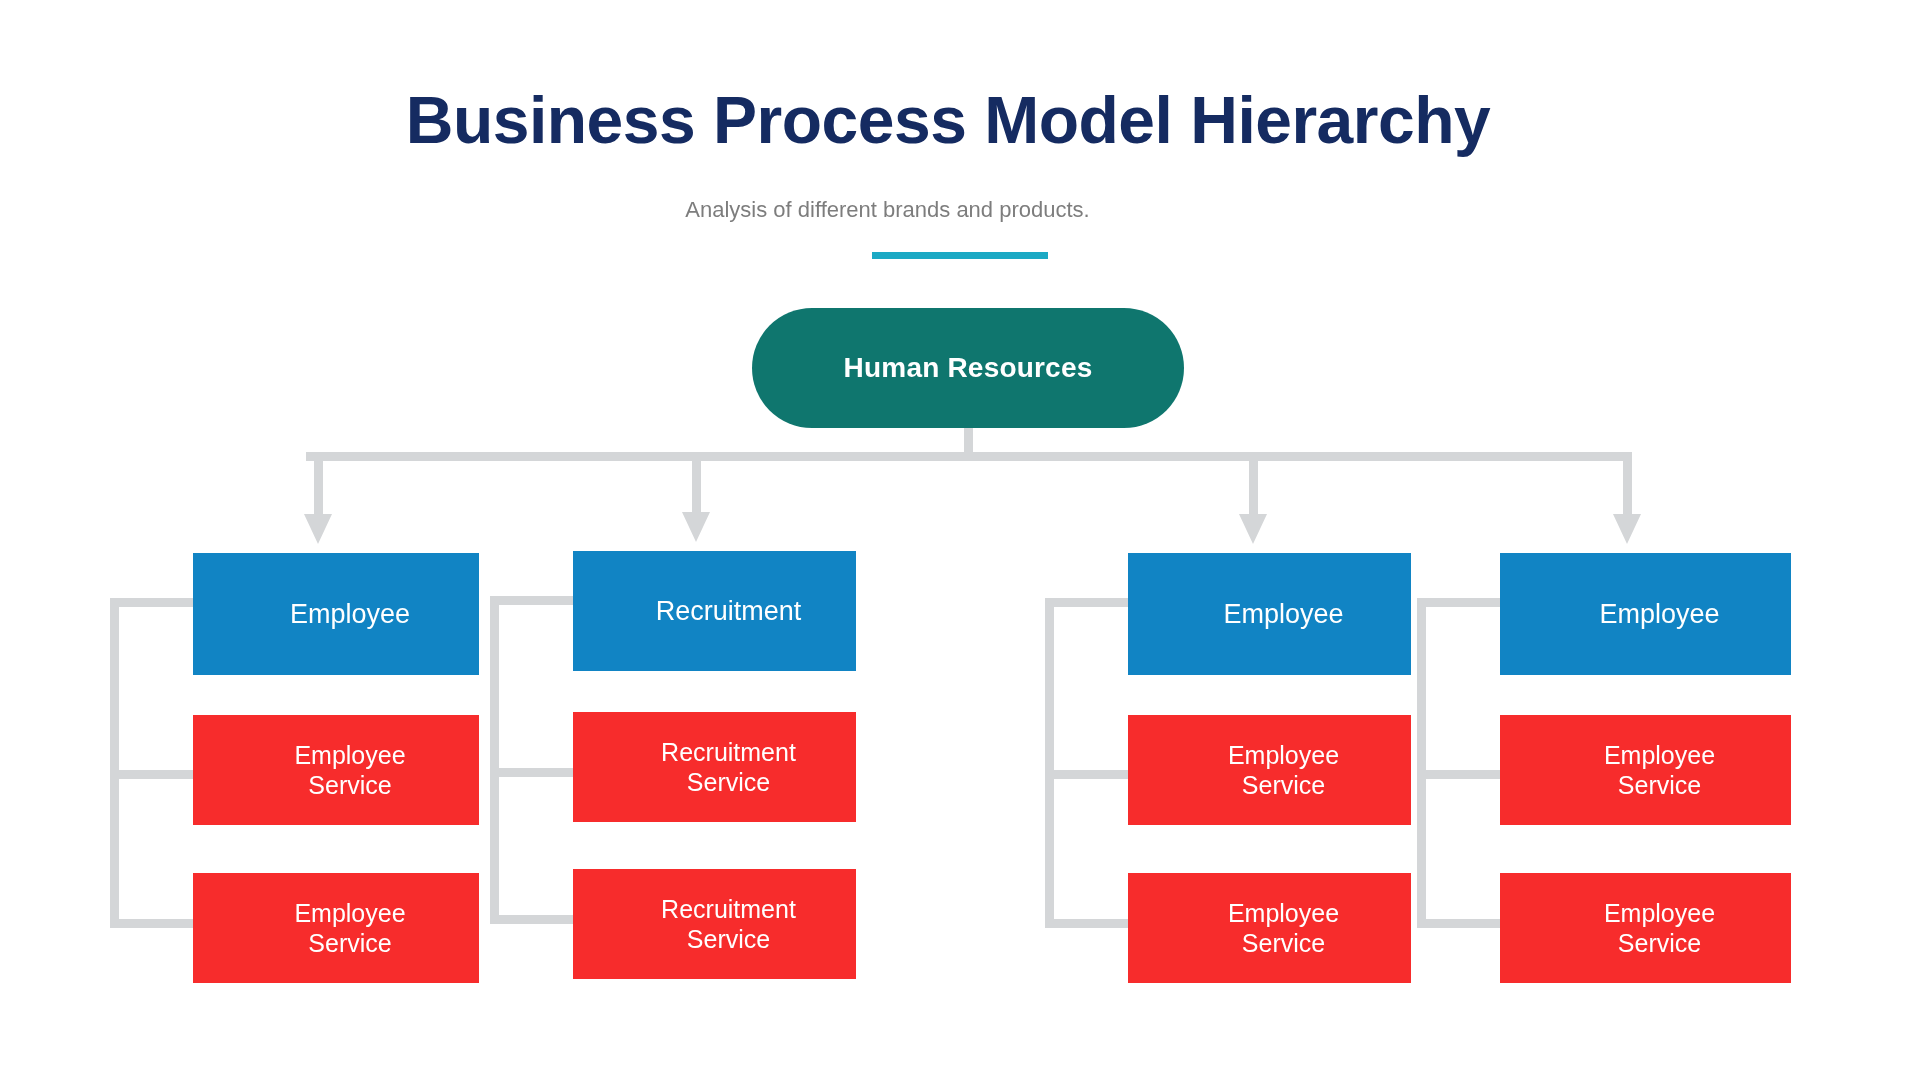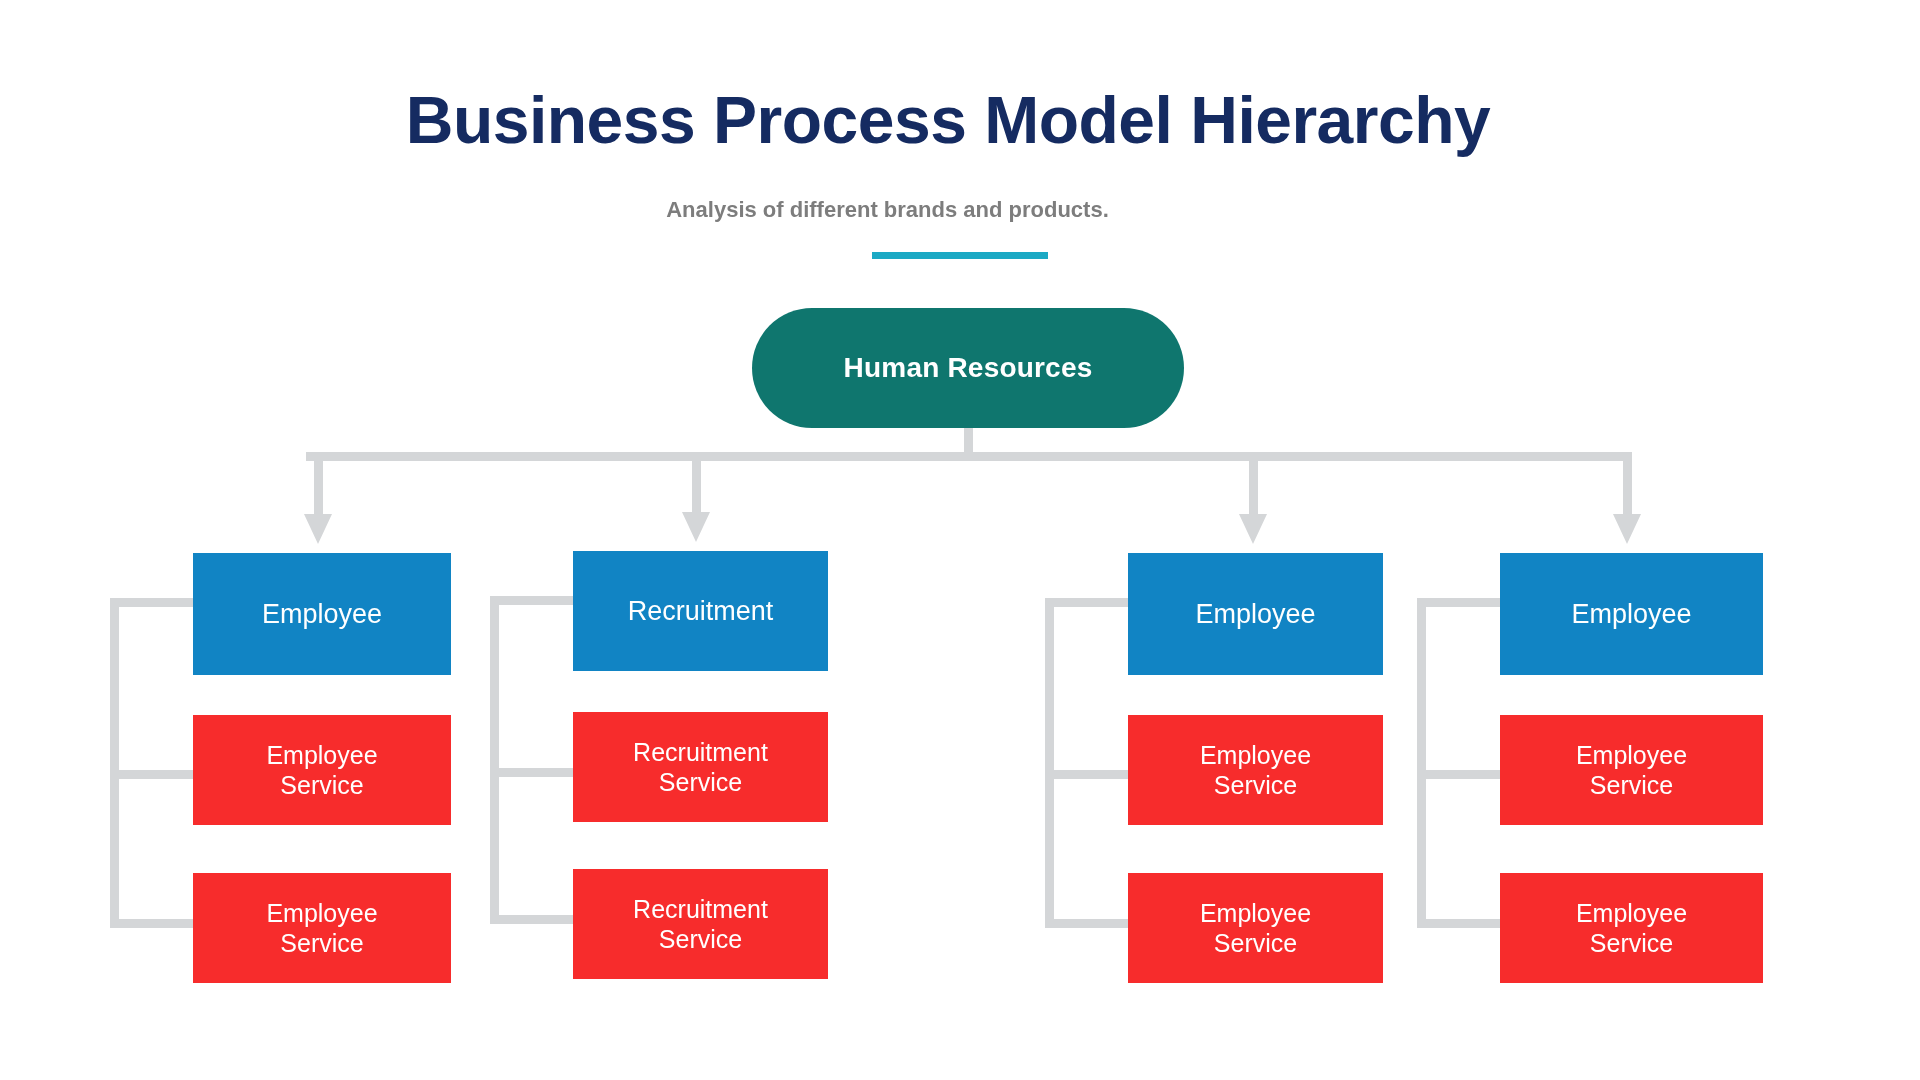--- a/index.html
+++ b/index.html
@@ -11,21 +11,21 @@
   #canvas{position:absolute;left:0;top:0;width:1920px;height:1080px;}
 
   
   .title{
     position:absolute;left:0;top:82px;width:1896px;text-align:center;
     font-size:66px;font-weight:bold;color:#152B61;letter-spacing:-0.5px;
     white-space:nowrap;
   }
   .subtitle{
     position:absolute;left:0;top:197px;width:1775px;text-align:center;
-    font-size:22px;font-weight:bold;color:#7D7D7D;
+    font-size:22px;font-weight:normal;color:#7D7D7D;
   }
   .divider{
     position:absolute;left:872px;top:252px;width:176px;height:7px;
     background:#1BA9C4;
   }
 
   
   .root-node{
     position:absolute;left:752px;top:308px;width:432px;height:120px;
     background:#0f766e;border-radius:60px;
@@ -38,21 +38,21 @@
   .arrow{
     position:absolute;width:0;height:0;
     border-left:14px solid transparent;
     border-right:14px solid transparent;
     border-top:30px solid #D4D6D8;
   }
 
   
   .box{
     position:absolute;display:flex;align-items:center;justify-content:center;
-    text-align:center;color:#ffffff;line-height:1.22;
+    text-align:center;color:#ffffff;line-height:1.22;padding-left:28px;
   }
   .box-blue{background:#1184C4;font-size:27px;font-weight:normal;}
   .box-red{background:#F72C2C;font-size:25px;font-weight:normal;}
 </style>
 </head>
 <body>
 
 <div id="canvas">
 
   <div class="title">Business Process Model Hierarchy</div>

